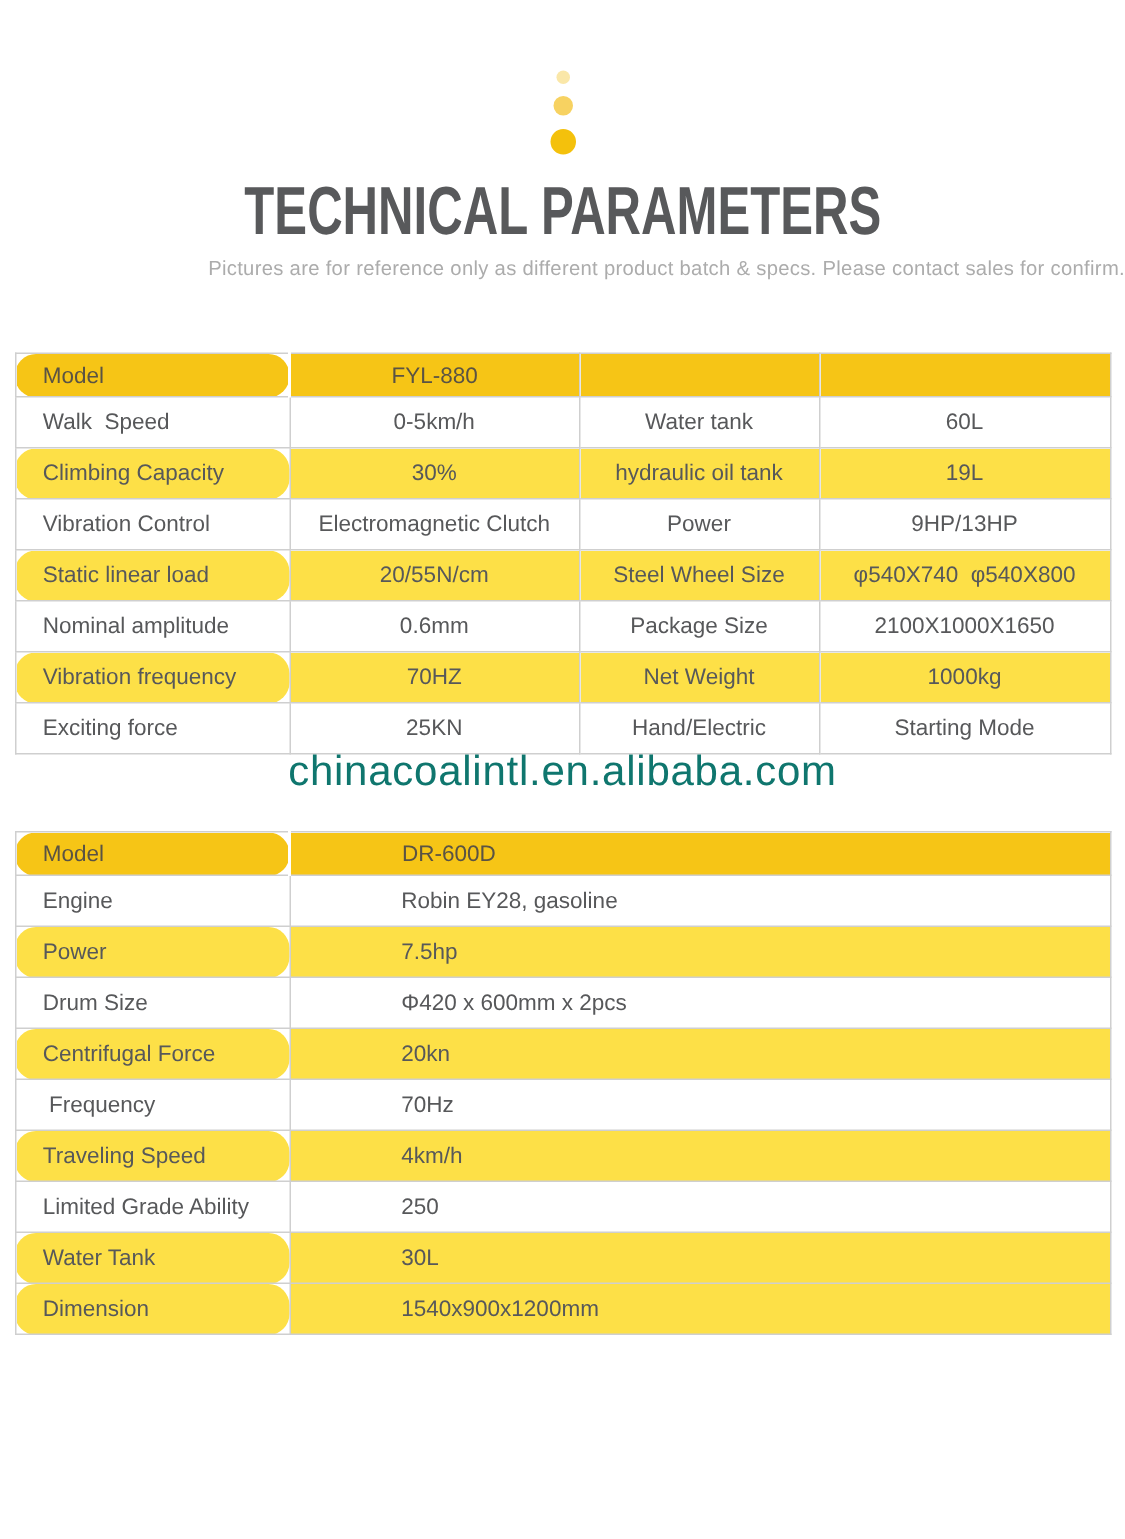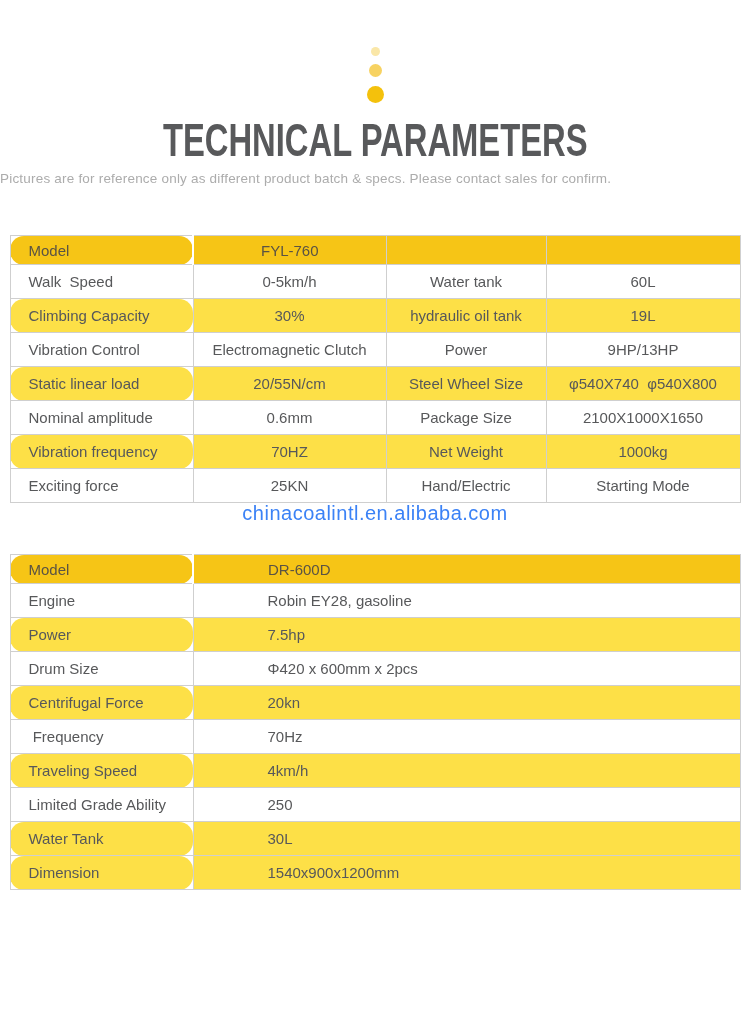--- a/index.html
+++ b/index.html
@@ -26,21 +26,21 @@
     display: inline-block;
     font-size: 42px;
     font-weight: bold;
     letter-spacing: 0px;
     color: #58595b;
     transform: scale(0.78, 1.08);
     transform-origin: center top;
     white-space: nowrap;
   }
   .subtitle {
-    text-align: left;
+    text-align: right;
     font-size: 13.5px;
     color: #acacac;
     margin-top: 10px;
     letter-spacing: 0.2px;
   }
 
   
   table.spec {
     width: 730px;
     margin: 0 auto;
@@ -67,22 +67,22 @@
   table.spec tr.hdr td.hdr-label { border-right: 2px solid rgba(255,255,255,0.9); }
   td.lbl { text-align: left; padding-left: 18px; border-radius: 14px; }
   td.ctr { text-align: center; }
   td.lft { text-align: left; padding-left: 74px; }
   table.spec tbody tr.even td { background: #fde047; }
   table.spec tbody tr.odd  td { background: #ffffff; }
 
   
   .watermark {
     text-align: center;
-    font-size: 20px;
-    color: #3b82f6;
+    font-size: 28px;
+    color: #0f766e;
     margin-top: -3px;
     height: 27px;
     line-height: 27px;
     letter-spacing: 0.5px;
   }
 </style>
 </head>
 <body>
 
 <div class="page">
@@ -101,21 +101,21 @@
   <table class="spec spec-1">
     <colgroup>
         <col style="width:183px">
         <col style="width:193px">
         <col style="width:160px">
         <col style="width:194px">
       </colgroup>
     <tbody>
       <tr class="hdr">
         <td class="lbl hdr-label">Model</td>
-        <td class="ctr">FYL-760</td>
+        <td class="ctr">FYL-880</td>
         <td></td>
         <td></td>
       </tr>
       <tr class="odd">
         <td class="lbl">Walk  Speed</td>
         <td class="ctr">0-5km/h</td>
         <td class="ctr">Water tank</td>
         <td class="ctr">60L</td>
       </tr>
       <tr class="even">

